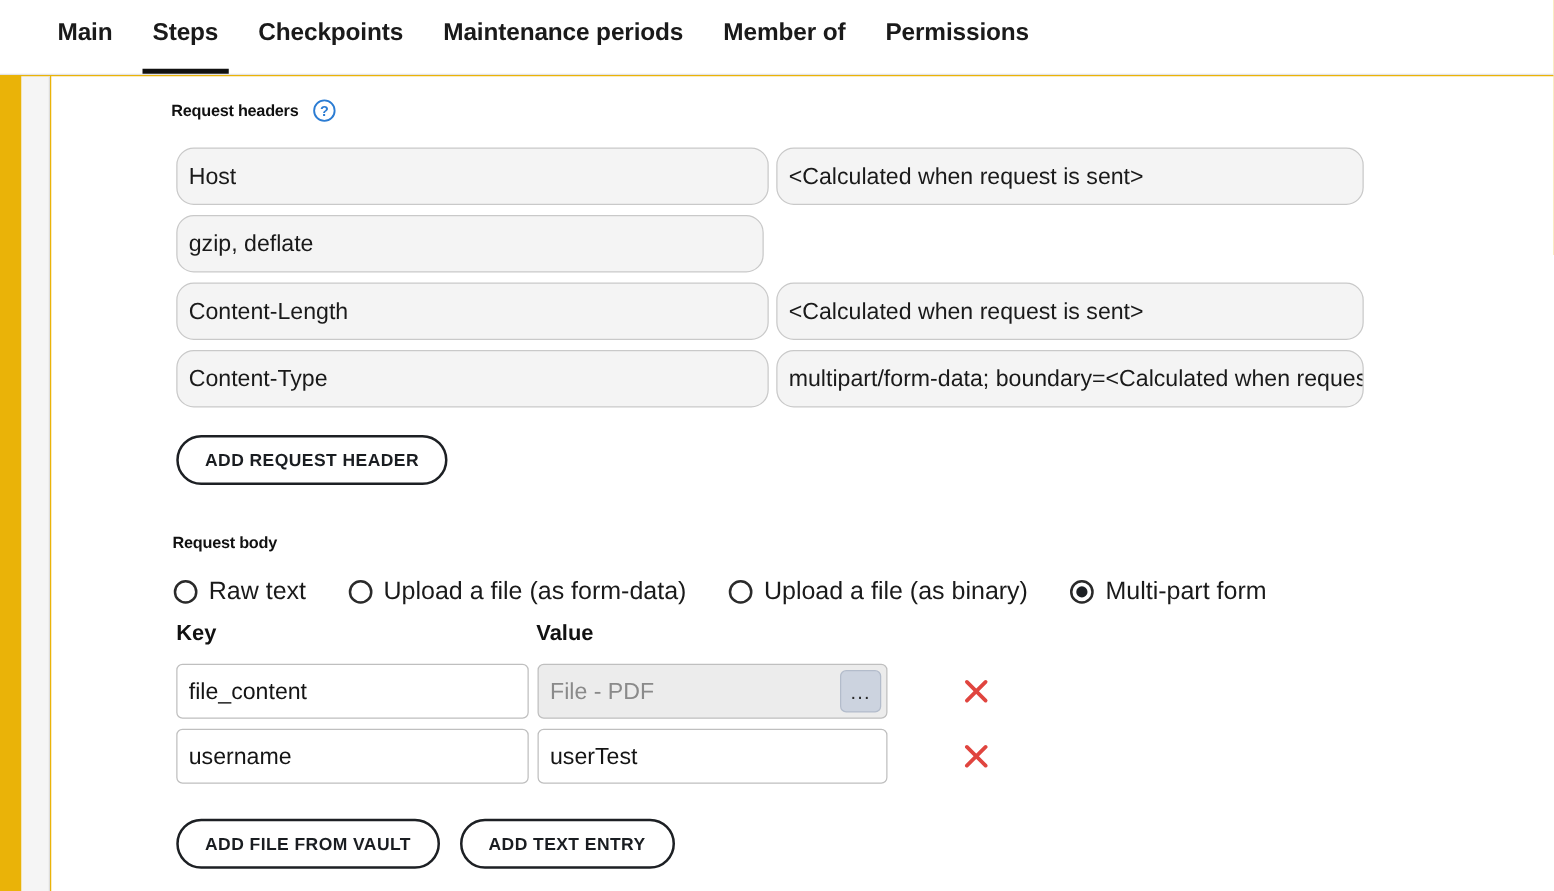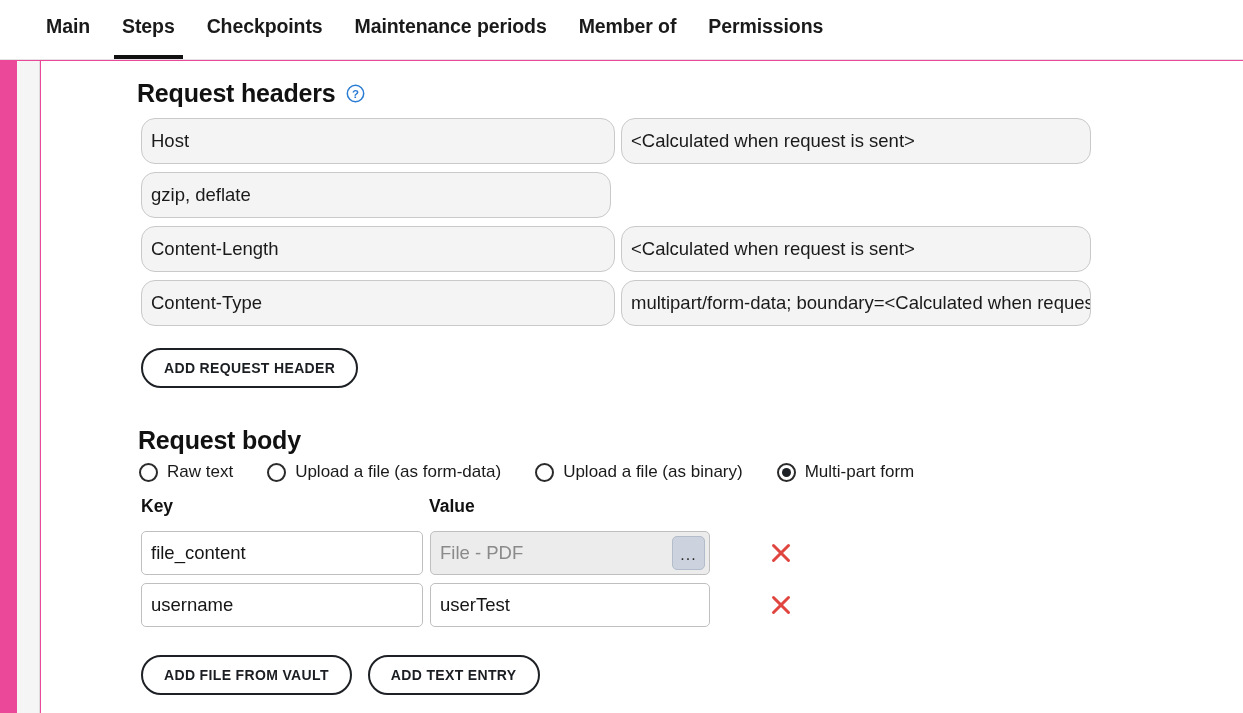--- a/index.html
+++ b/index.html
@@ -8,21 +8,21 @@
     width: 1243px; height: 713px;
     background: #ffffff;
     font-family: "Liberation Sans", sans-serif;
     overflow: hidden;
   }
 
   #app {
     position: relative;
     width: 1243px;
     height: 713px;
-    background: #ec4899;
+    background: #eab308;
   }
 
   
   .tabbar {
     position: absolute;
     left: 0; top: 0;
     width: 1243px;
     height: 60px;
     background: #ffffff;
     border-bottom: 1px solid #e3e3e3;
@@ -70,21 +70,21 @@
     position: absolute;
     left: 41px;
     top: 61px;
     right: 0;
     bottom: 0;
     background: #ffffff;
     overflow: hidden;
   }
 
   .section-title {
-    font-size: 25px;
+    font-size: 13px;
     font-weight: bold;
     color: #111111;
     letter-spacing: -0.2px;
   }
 
   .title-row {
     position: absolute;
     left: 96px;
     top: 18px;
     display: flex;
@@ -182,21 +182,21 @@
   }
   .radio-item.checked .radio-dot::after {
     content: "";
     position: absolute;
     left: 3px; top: 3px;
     width: 9px; height: 9px;
     border-radius: 50%;
     background: #1d2024;
   }
   .radio-label {
-    font-size: 17px;
+    font-size: 20px;
     color: #1a1a1a;
   }
 
   
   .kv-head {
     position: absolute;
     left: 100px;
     top: 435px;
     width: 700px;
   }

